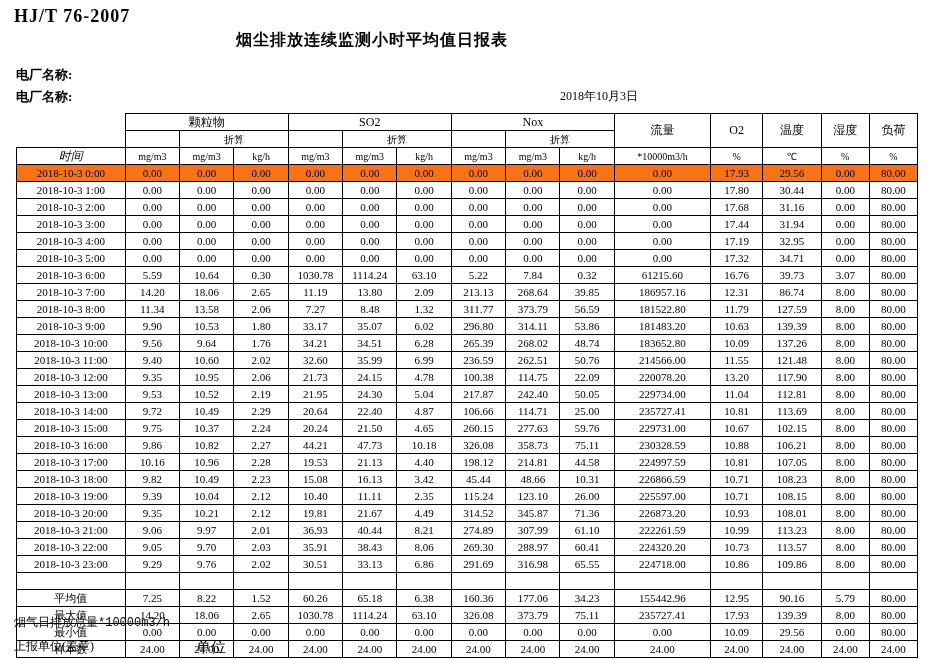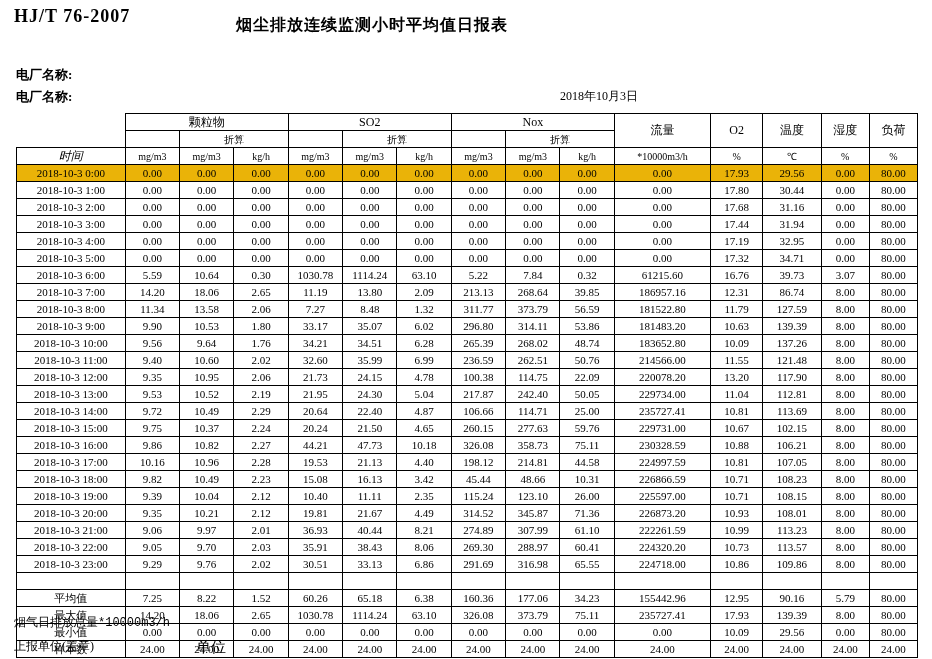--- a/index.html
+++ b/index.html
@@ -26,21 +26,21 @@
     left: 14px;
     top: 6px;
     font-family: "Liberation Serif", serif;
     font-weight: bold;
     font-size: 18px;
     letter-spacing: 1px;
   }
   .doc-title {
     position: absolute;
     left: 0;
-    top: 15px;
+    top: 30px;
     width: 744px;
     text-align: center;
     font-family: "Liberation Serif", serif;
     font-weight: bold;
     font-size: 16px;
     letter-spacing: 1px;
   }
   .field-plant {
     position: absolute;
     left: 8px;
@@ -89,21 +89,21 @@
   }
   .hdr-unit {
     font-size: 10px;
   }
   .time-head {
     font-size: 12px;
     font-weight: bold;
     font-style: italic;
   }
   .row-first td {
-    background: #eab308;
+    background: #f97316;
   }
   .num {
     text-align: center;
     font-size: 11px;
   }
   .time-cell {
     text-align: center;
     font-size: 11px;
   }
   .blank-row td {

